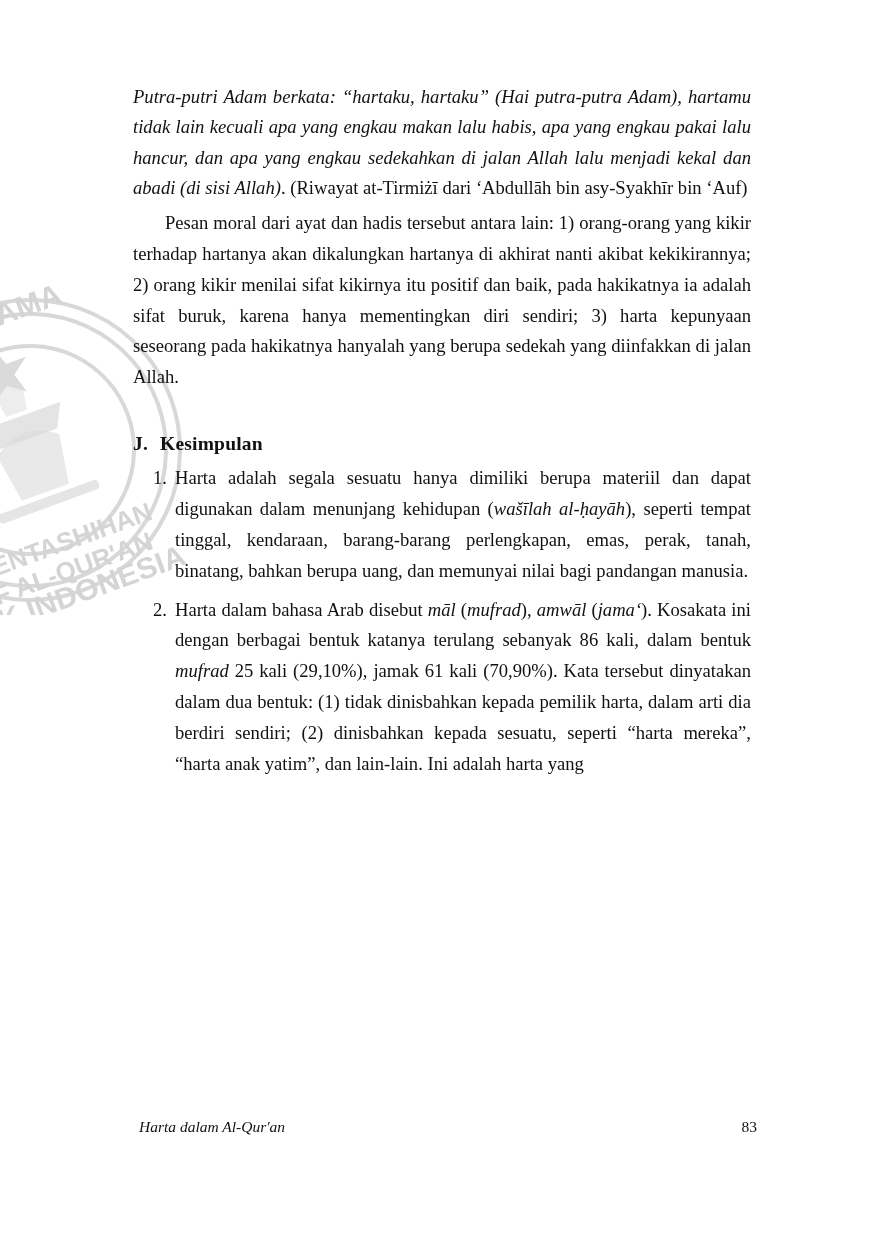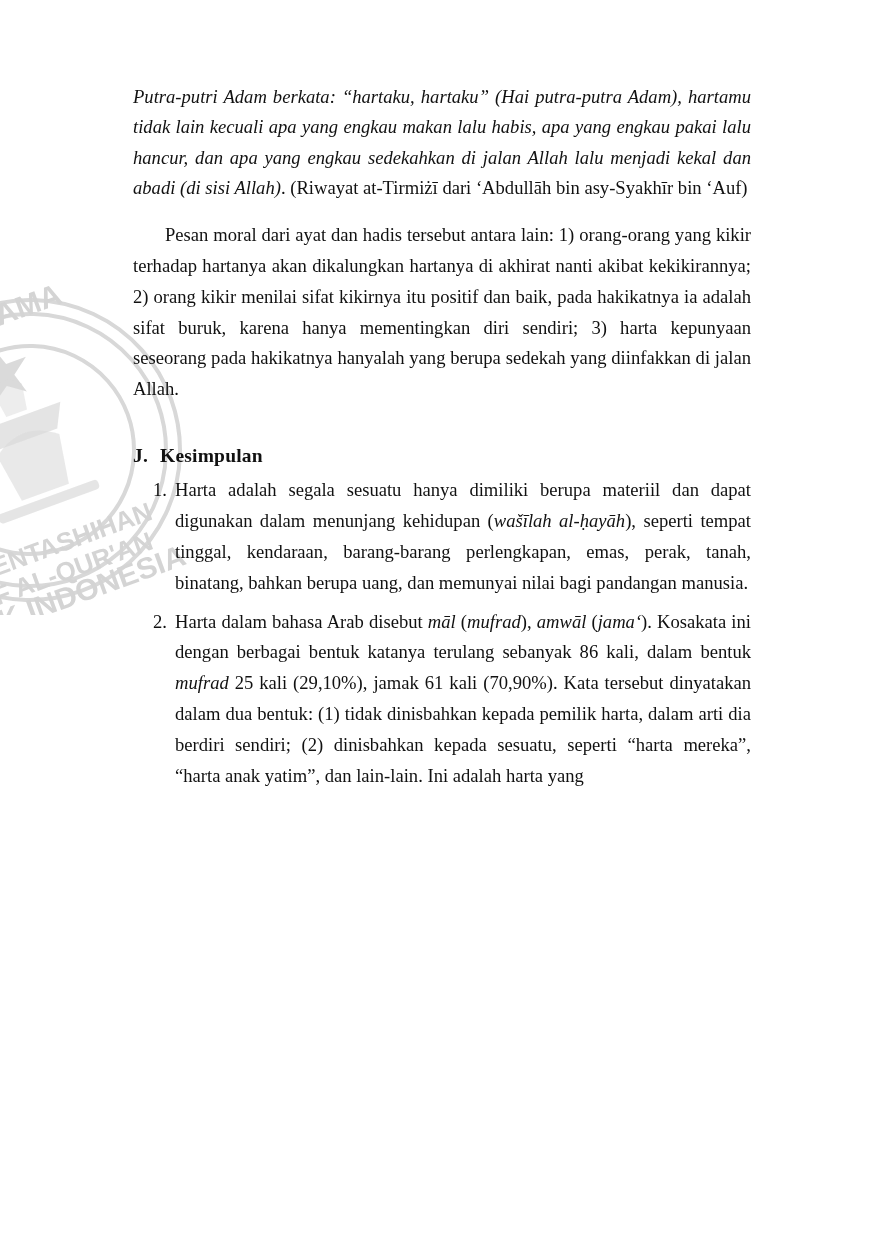--- a/index.html
+++ b/index.html
@@ -47,21 +47,21 @@
   }
 
   .hadith {
     font-style: italic;
     font-size: 18.6px;
     line-height: 1.64;
   }
   .hadith .roman { font-style: normal; }
 
   .para-indent {
-    margin-top: 16px;
+    margin-top: 4px;
     text-indent: 32px;
   }
 
   h2.section {
     margin: 40px 0 2px 0;
     font-size: 19.5px;
     font-weight: bold;
     letter-spacing: 0.2px;
   }
   h2.section .lbl { margin-right: 12px; }
@@ -144,14 +144,18 @@
     <ol class="numbered">
       <li>
         <span class="num">1.</span><span>Harta adalah segala sesuatu hanya dimiliki berupa materiil dan dapat digunakan dalam menunjang kehidupan (</span><em>wašīlah al-ḥayāh</em><span>), seperti tempat tinggal, kendaraan, barang-barang perlengkapan, emas, perak, tanah, binatang, bahkan berupa uang, dan memunyai nilai bagi pandangan manusia.</span>
       </li>
       <li>
         <span class="num">2.</span><span>Harta dalam bahasa Arab disebut </span><em>māl</em><span> (</span><em>mufrad</em><span>), </span><em>amwāl</em><span> (</span><em>jama‘</em><span>). Kosakata ini dengan berbagai bentuk katanya terulang sebanyak 86 kali, dalam bentuk </span><em>mufrad</em><span> 25 kali (29,10%), jamak 61 kali (70,90%). Kata tersebut dinyatakan dalam dua bentuk: (1) tidak dinisbahkan kepada pemilik harta, dalam arti dia berdiri sendiri; (2) dinisbahkan kepada sesuatu, seperti “harta mereka”, “harta anak yatim”, dan lain-lain. Ini adalah harta yang</span>
       </li>
     </ol>
   </div>
 
+  <div class="footer">
+    <span class="run">Harta dalam Al-Qur'an</span>
+    <span class="pageno">83</span>
+  </div>
 
 </div>
 
 </body></html>

